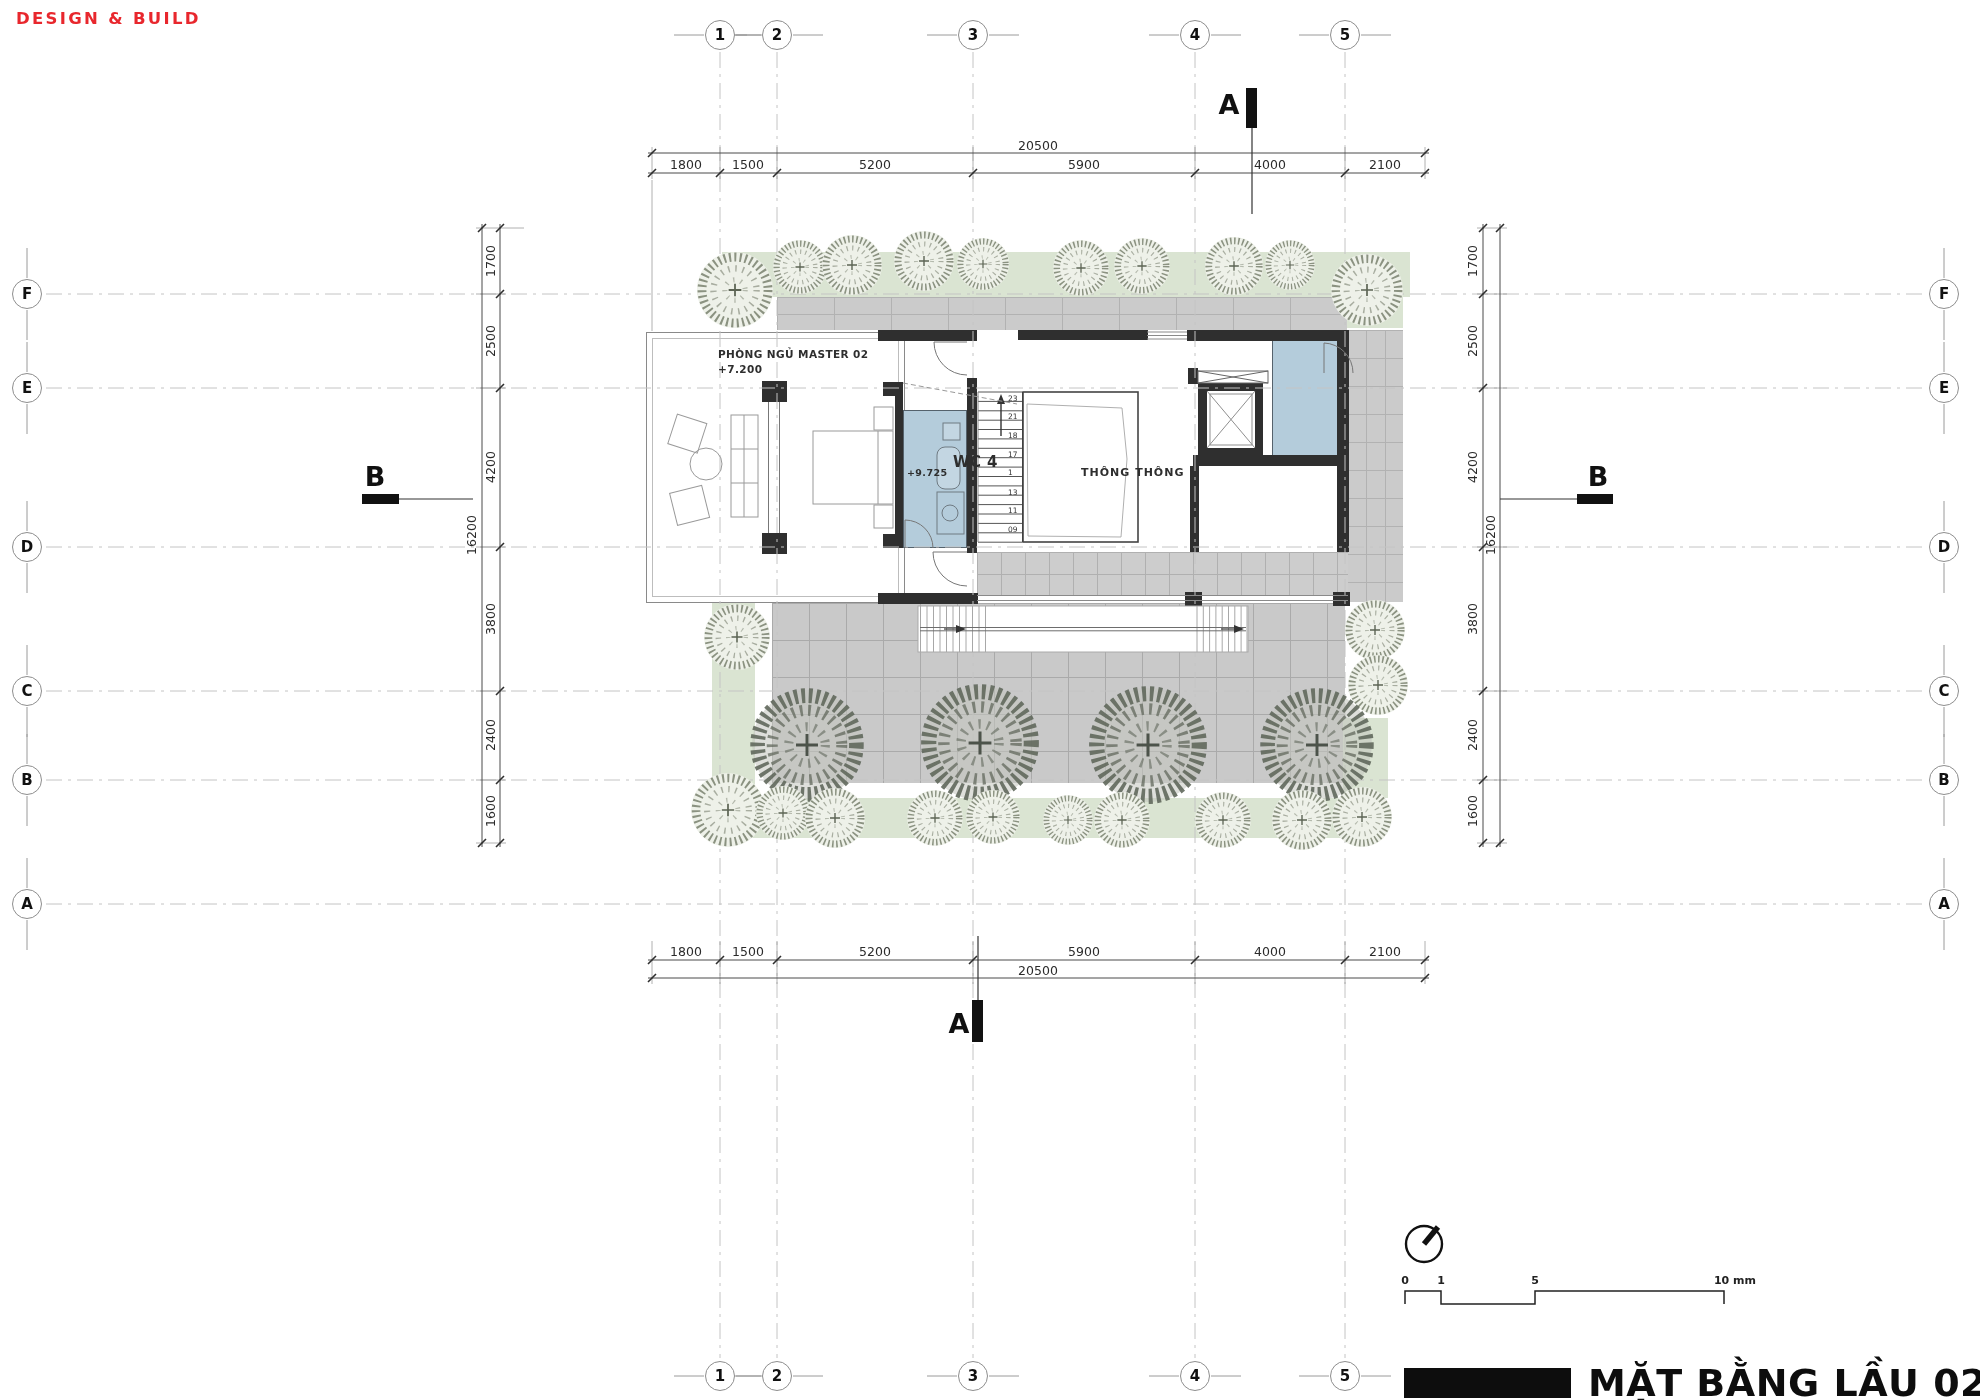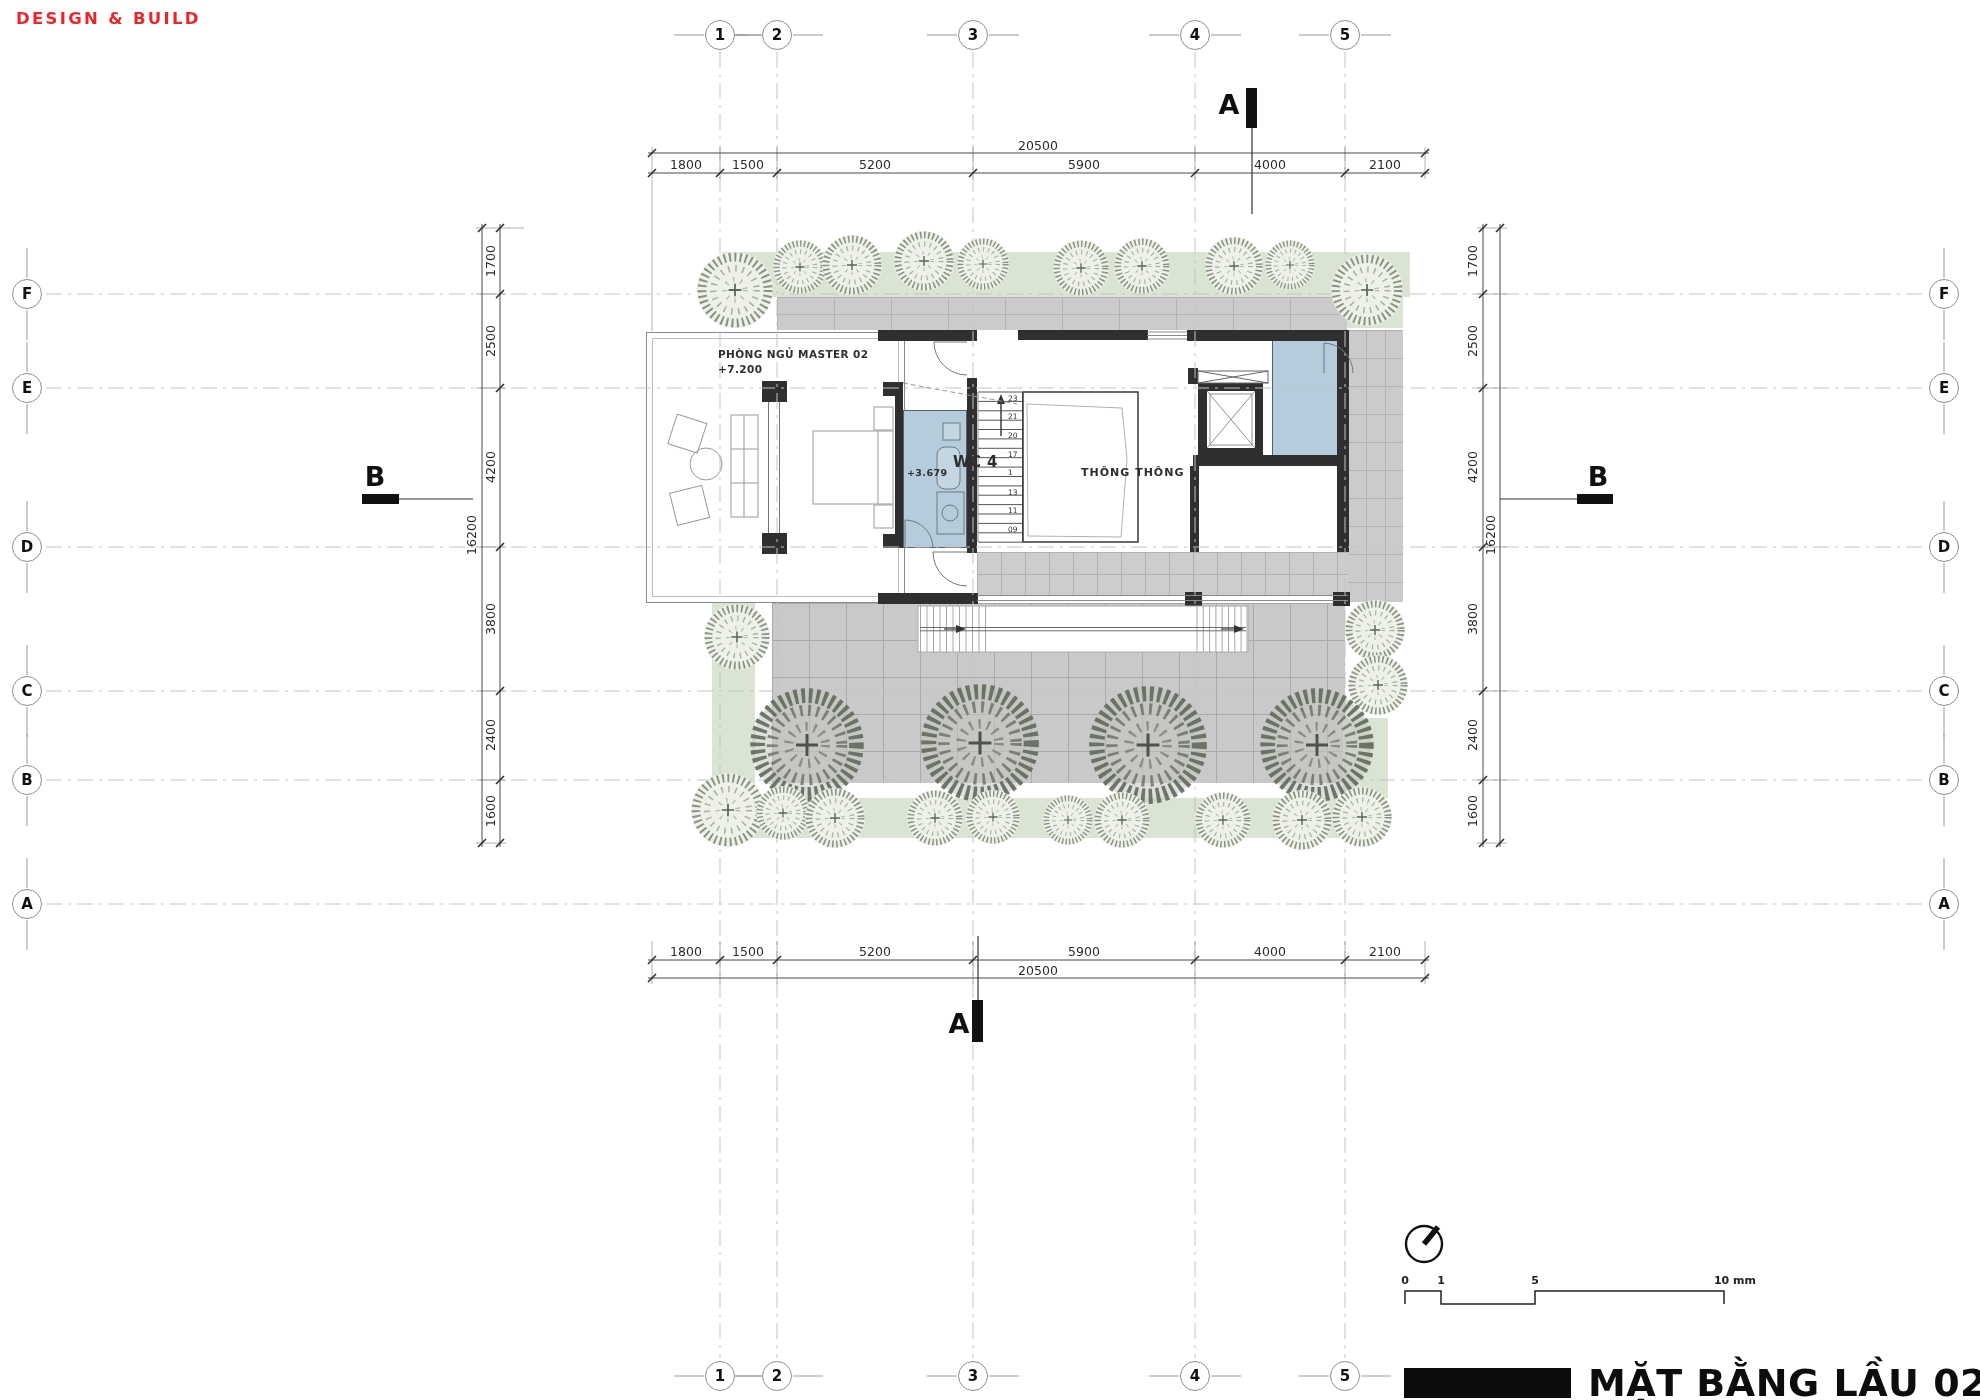--- a/index.html
+++ b/index.html
@@ -411,26 +411,26 @@
   <span class="lbl dimt rot z7" style="left:1472px;top:261px">1700</span>
   <span class="lbl dimt rot z7" style="left:1472px;top:341px">2500</span>
   <span class="lbl dimt rot z7" style="left:1472px;top:467px">4200</span>
   <span class="lbl dimt rot z7" style="left:1472px;top:619px">3800</span>
   <span class="lbl dimt rot z7" style="left:1472px;top:735px">2400</span>
   <span class="lbl dimt rot z7" style="left:1472px;top:811px">1600</span>
 
   <span class="lbl room z7" style="left:718px;top:348px;transform:none">PHÒNG NGỦ MASTER 02</span>
   <span class="lbl room z7" style="left:718px;top:363px;transform:none">+7.200</span>
   <span class="lbl room z7" style="left:953px;top:453px;transform:none;font-size:15px">WC 4</span>
-  <span class="lbl room z7" style="left:907px;top:467px;transform:none;font-size:9.5px">+3.679</span>
+  <span class="lbl room z7" style="left:907px;top:467px;transform:none;font-size:9.5px">+9.725</span>
   <span class="lbl room z7" style="left:1081px;top:466px;font-size:11px;letter-spacing:1px">THÔNG THÔNG</span>
 
   <span class="lbl stnum z7" style="left:1008px;top:394px">23</span>
   <span class="lbl stnum z7" style="left:1008px;top:412px">21</span>
-  <span class="lbl stnum z7" style="left:1008px;top:431px">20</span>
+  <span class="lbl stnum z7" style="left:1008px;top:431px">18</span>
   <span class="lbl stnum z7" style="left:1008px;top:450px">17</span>
   <span class="lbl stnum z7" style="left:1008px;top:468px">1</span>
   <span class="lbl stnum z7" style="left:1008px;top:488px">13</span>
   <span class="lbl stnum z7" style="left:1008px;top:506px">11</span>
   <span class="lbl stnum z7" style="left:1008px;top:525px">09</span>
 
   <span class="lbl sec z7" style="left:1229px;top:104px">A</span>
   <span class="lbl sec z7" style="left:959px;top:1023px">A</span>
   <span class="lbl sec z7" style="left:375px;top:476px">B</span>
   <span class="lbl sec z7" style="left:1598px;top:476px">B</span>

